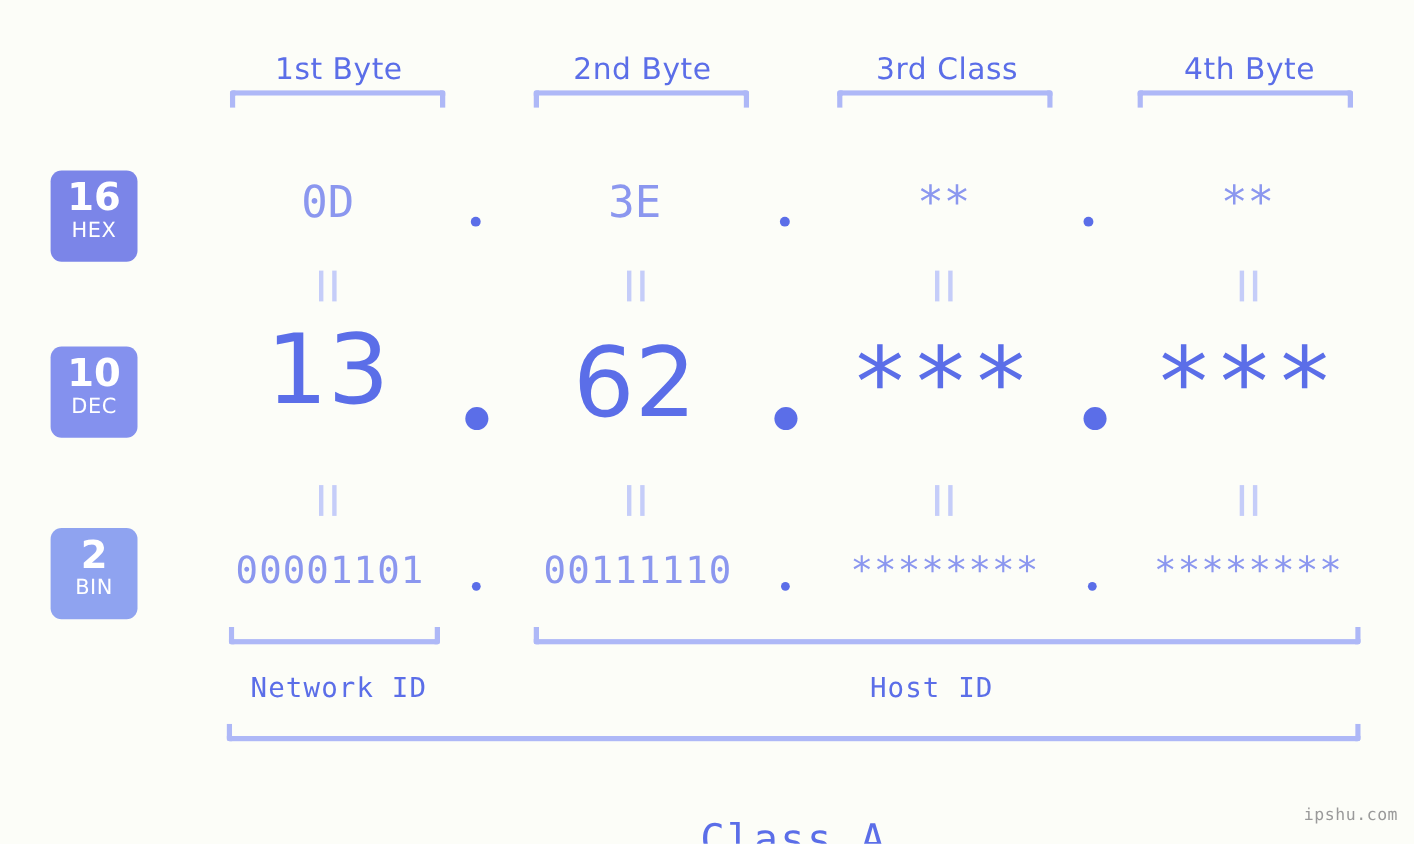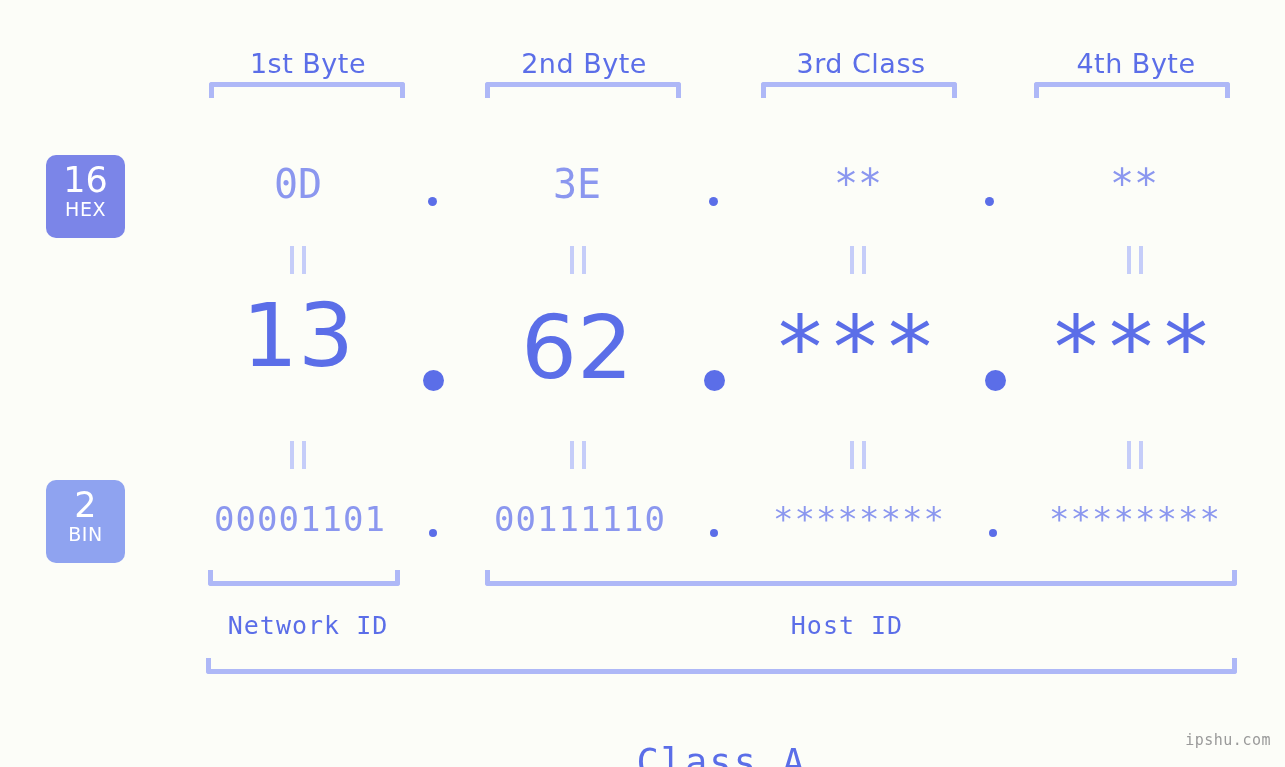--- a/index.html
+++ b/index.html
@@ -60,21 +60,21 @@
     color: #ffffff;
     text-align: center;
     box-sizing: border-box;
     padding-top: 7px;
   }
   .badge .radix {
     display: block;
     font-size: 35px;
     line-height: 36px;
     font-family: "DejaVu Sans", sans-serif;
-    font-weight: 400;
+    font-weight: 700;
   }
   .badge .radix-name {
     display: block;
     font-size: 19px;
     line-height: 23px;
     letter-spacing: 0.5px;
   }
 
   
   .cell {
@@ -186,20 +186,24 @@
     <div class="cell" style="left:739px; top:156px; width:238px;">**</div>
     <div class="dot hex" style="left:985px; top:197px;"></div>
     <div class="cell" style="left:1015px; top:156px; width:238px;">**</div>
   </div>
 
   <div class="eqmark" style="left:290px; top:246px;"></div>
   <div class="eqmark" style="left:570px; top:246px;"></div>
   <div class="eqmark" style="left:850px; top:246px;"></div>
   <div class="eqmark" style="left:1127px; top:246px;"></div>
 
+  <div class="badge" style="top:315px; height:83px; background:#8491ee;">
+    <span class="radix">10</span>
+    <span class="radix-name">DEC</span>
+  </div>
 
   <div class="row-dec">
     <div class="cell" style="left:179px; top:284px; width:238px;">13</div>
     <div class="dot dec" style="left:423px; top:370px;"></div>
     <div class="cell" style="left:458px; top:296px; width:238px;text-align:center;">62</div>
     <div class="dot dec" style="left:704px; top:370px;"></div>
     <div class="cell masked" style="left:737px; top:296px; width:238px;">***</div>
     <div class="dot dec" style="left:985px; top:370px;"></div>
     <div class="cell masked" style="left:1013px; top:296px; width:238px;">***</div>
   </div>

